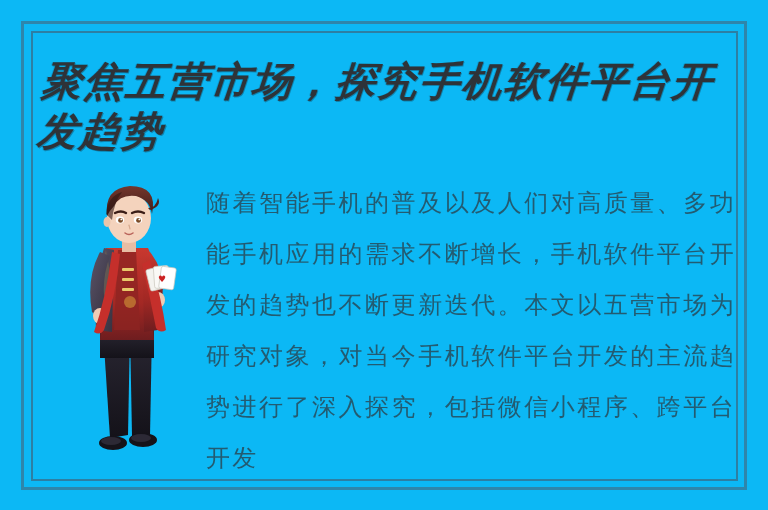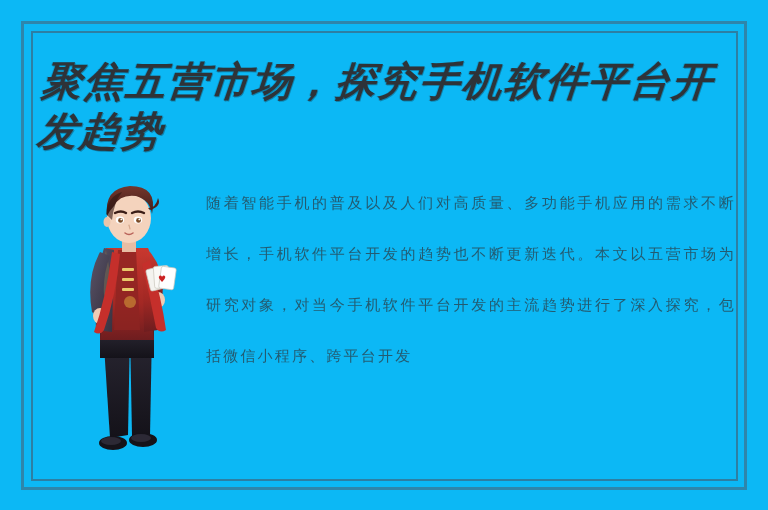--- a/index.html
+++ b/index.html
@@ -63,21 +63,21 @@
   }
 
   
   .body-text {
     position: absolute;
     left: 206px;
     top: 178px;
     width: 530px;
     color: rgba(45,55,62,0.72);
     font-family: "Liberation Serif", "DejaVu Serif", serif;
-    font-size: 15px;
+    font-size: 24px;
     line-height: 51px;
     letter-spacing: 2.2px;
     text-align: justify;
     text-justify: inter-character;
   }
 
   
   .character {
     position: absolute;
     left: 70px;

